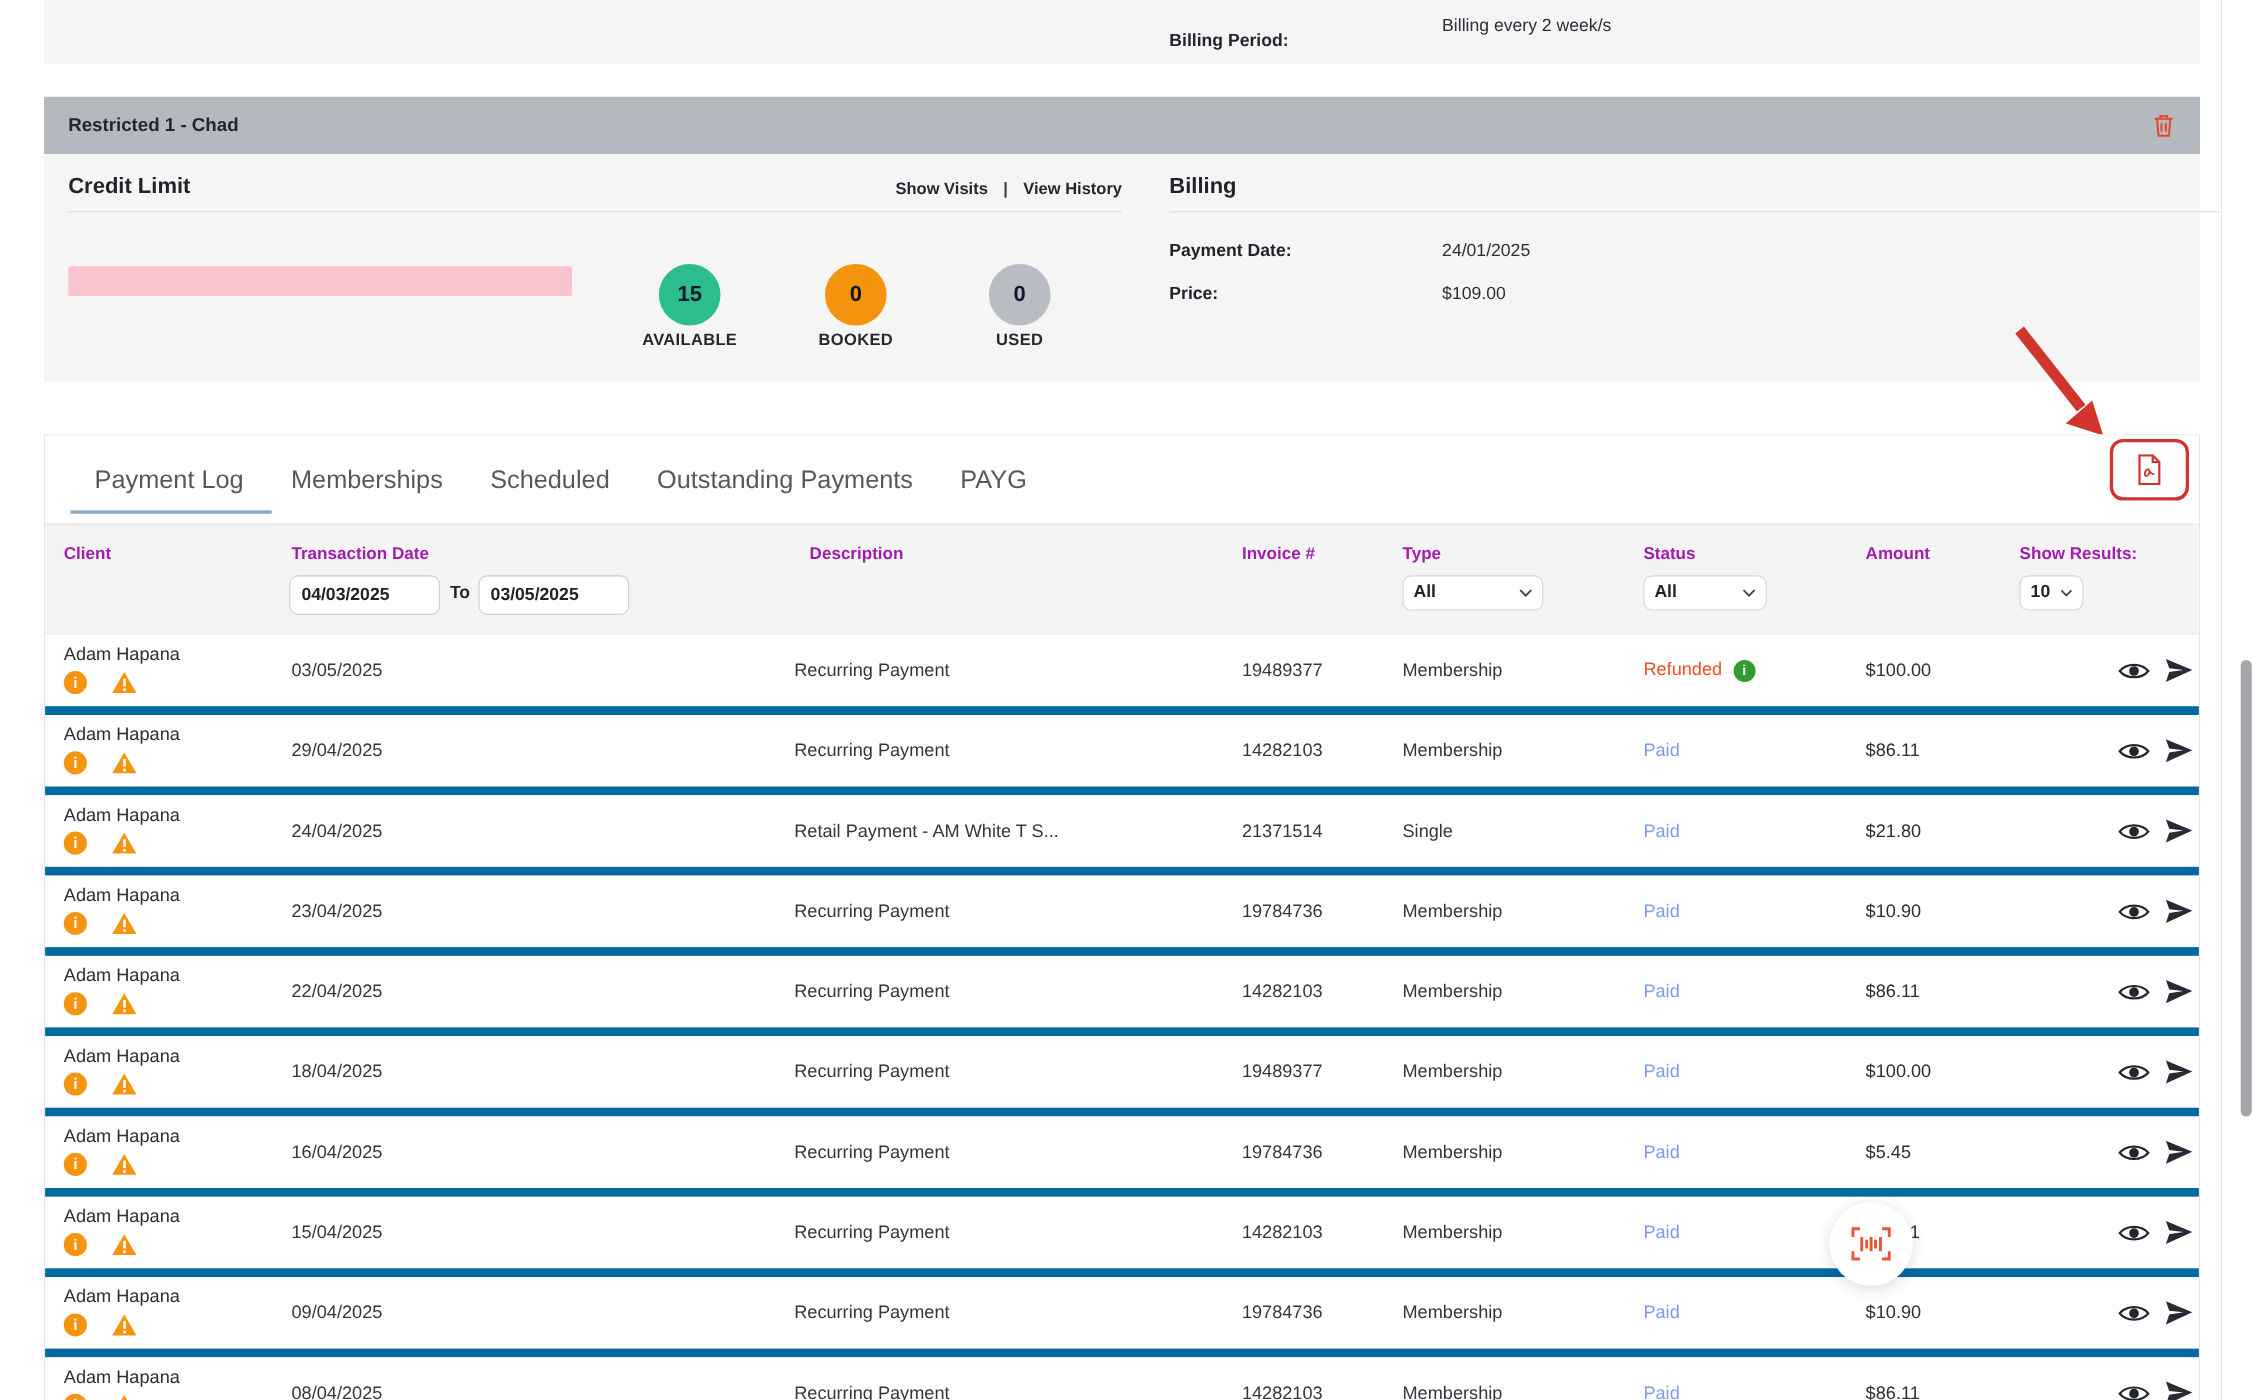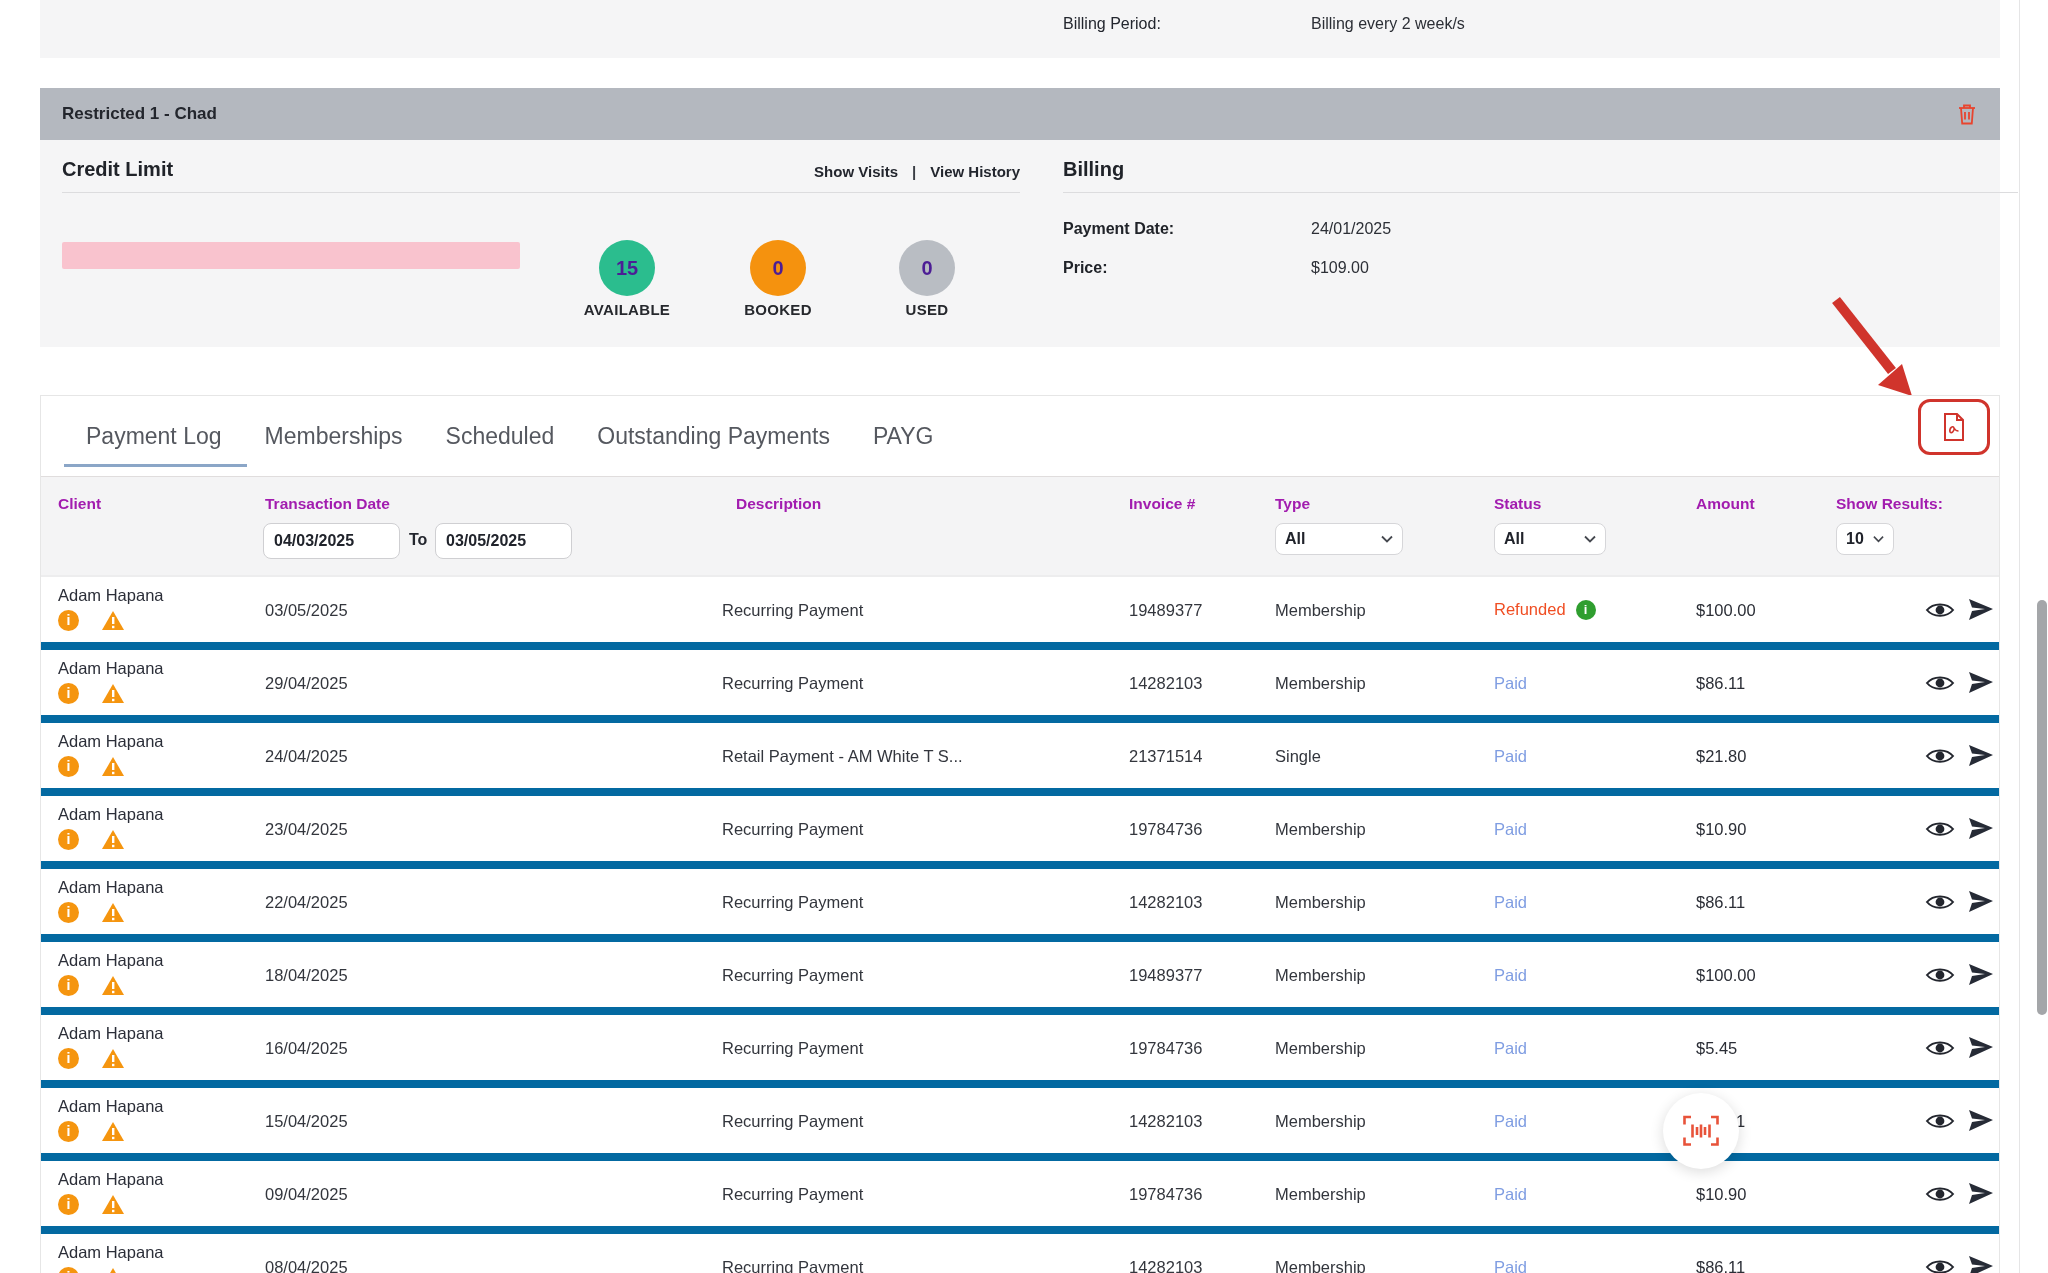--- a/index.html
+++ b/index.html
@@ -6,42 +6,42 @@
   html,body { width:2048px; height:1273px; }
   body {
     position:relative; overflow:hidden; background:#ffffff;
     font-family:"Liberation Sans", sans-serif; color:#23262e;
     -webkit-font-smoothing:antialiased;
   }
   .abs { position:absolute; }
 
   
   .top-card { left:40px; top:0; width:1960px; height:58px; background:#f5f5f6; }
-  .top-card .lbl { position:absolute; left:1023px; top:15px; font-weight:normal; font-size:16px; }
+  .top-card .lbl { position:absolute; left:1023px; top:29px; font-weight:bold; font-size:16px; }
   .top-card .val { position:absolute; left:1271px; top:15px; font-size:16px; color:#2c2f36; }
 
   
   .pkg-header { left:40px; top:88px; width:1960px; height:52px; background:#b4b8bf; }
   .pkg-header .title { position:absolute; left:22px; top:0; line-height:52px; font-weight:bold; font-size:17px; color:#23262d; }
   .trash-btn { position:absolute; right:24px; top:15px; width:18px; height:22px; cursor:pointer; background:none; border:none; }
 
   
   .credit-card { left:40px; top:140px; width:1960px; height:207px; background:#f5f5f6; }
   .credit-card h2 { position:absolute; font-size:20px; font-weight:bold; color:#202329; }
   .cl-head { left:22px; top:18px; }
   .cl-links { position:absolute; right:980px; top:23px; display:flex; gap:14px; font-size:15px; font-weight:bold; color:#23262e; }
   .cl-links span { cursor:pointer; }
   .cl-links .sep { cursor:default; color:#3a3d44; }
   .rule { position:absolute; border-top:1px solid #dcdcde; height:0; }
   .rule-left  { left:22px; width:958px; top:52px; }
   .rule-right { left:1023px; width:955px; top:52px; }
   .cl-desc { position:absolute; left:22px; top:72px; font-size:15.5px; color:#2c2f35; }
   .pink-bar { position:absolute; left:22px; top:102px; width:458px; height:27px; background:#f9c3ce; border-radius:2px; }
   .stat { position:absolute; top:100px; width:124px; text-align:center; }
-  .stat .circle { width:56px; height:56px; border-radius:50%; margin:0 auto; color:#4c1d95;
+  .stat .circle { width:56px; height:56px; border-radius:50%; margin:0 auto; color:#0f172a;
                   font-weight:bold; font-size:20px; line-height:56px; text-align:center; }
   .stat .stat-label { margin-top:5px; font-weight:bold; font-size:15px; color:#26282d; letter-spacing:.3px; }
   .stat1 { left:525px; } .stat2 { left:676px; } .stat3 { left:825px; }
   .bill-head { left:1023px; top:18px; }
   .bill-row-lbl { position:absolute; left:1023px; font-weight:bold; font-size:16px; color:#202329; }
   .bill-row-val { position:absolute; left:1271px; font-size:16px; color:#2c2f36; }
   .br1 { top:80px; } .br2 { top:119px; }
 
   
   .red-arrow { left:1830px; top:293px; width:92px; height:112px; pointer-events:none; }

